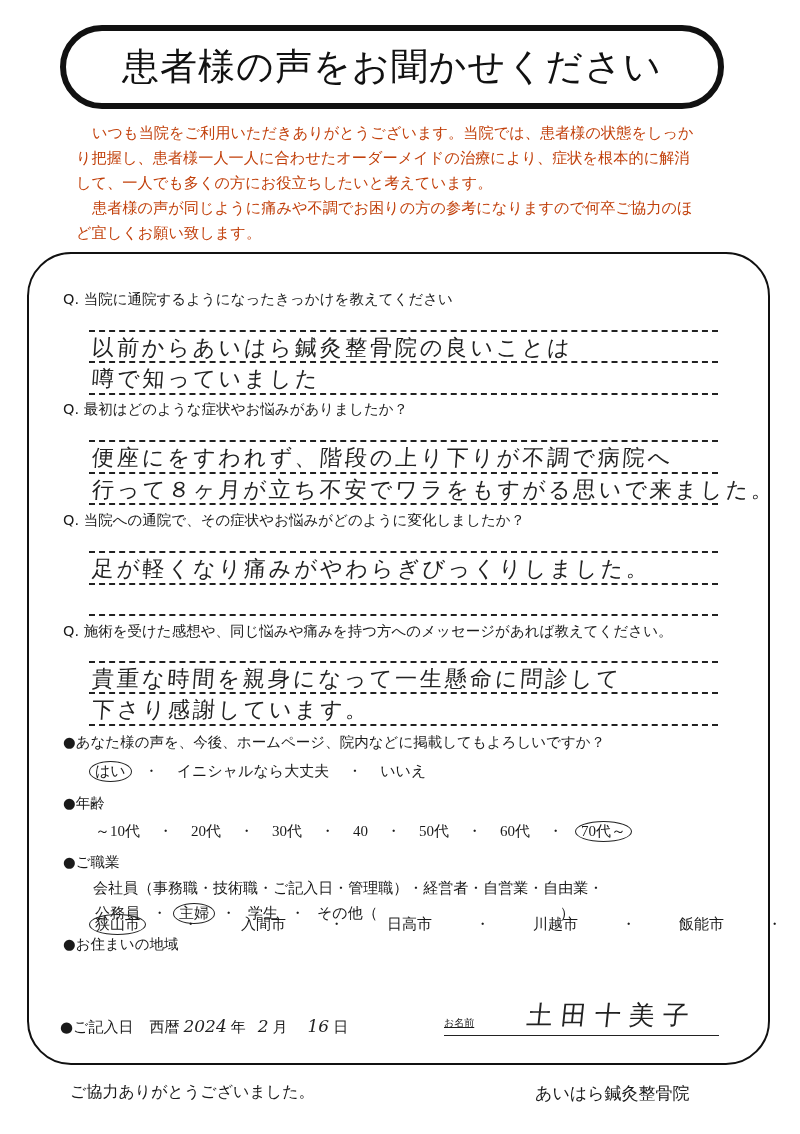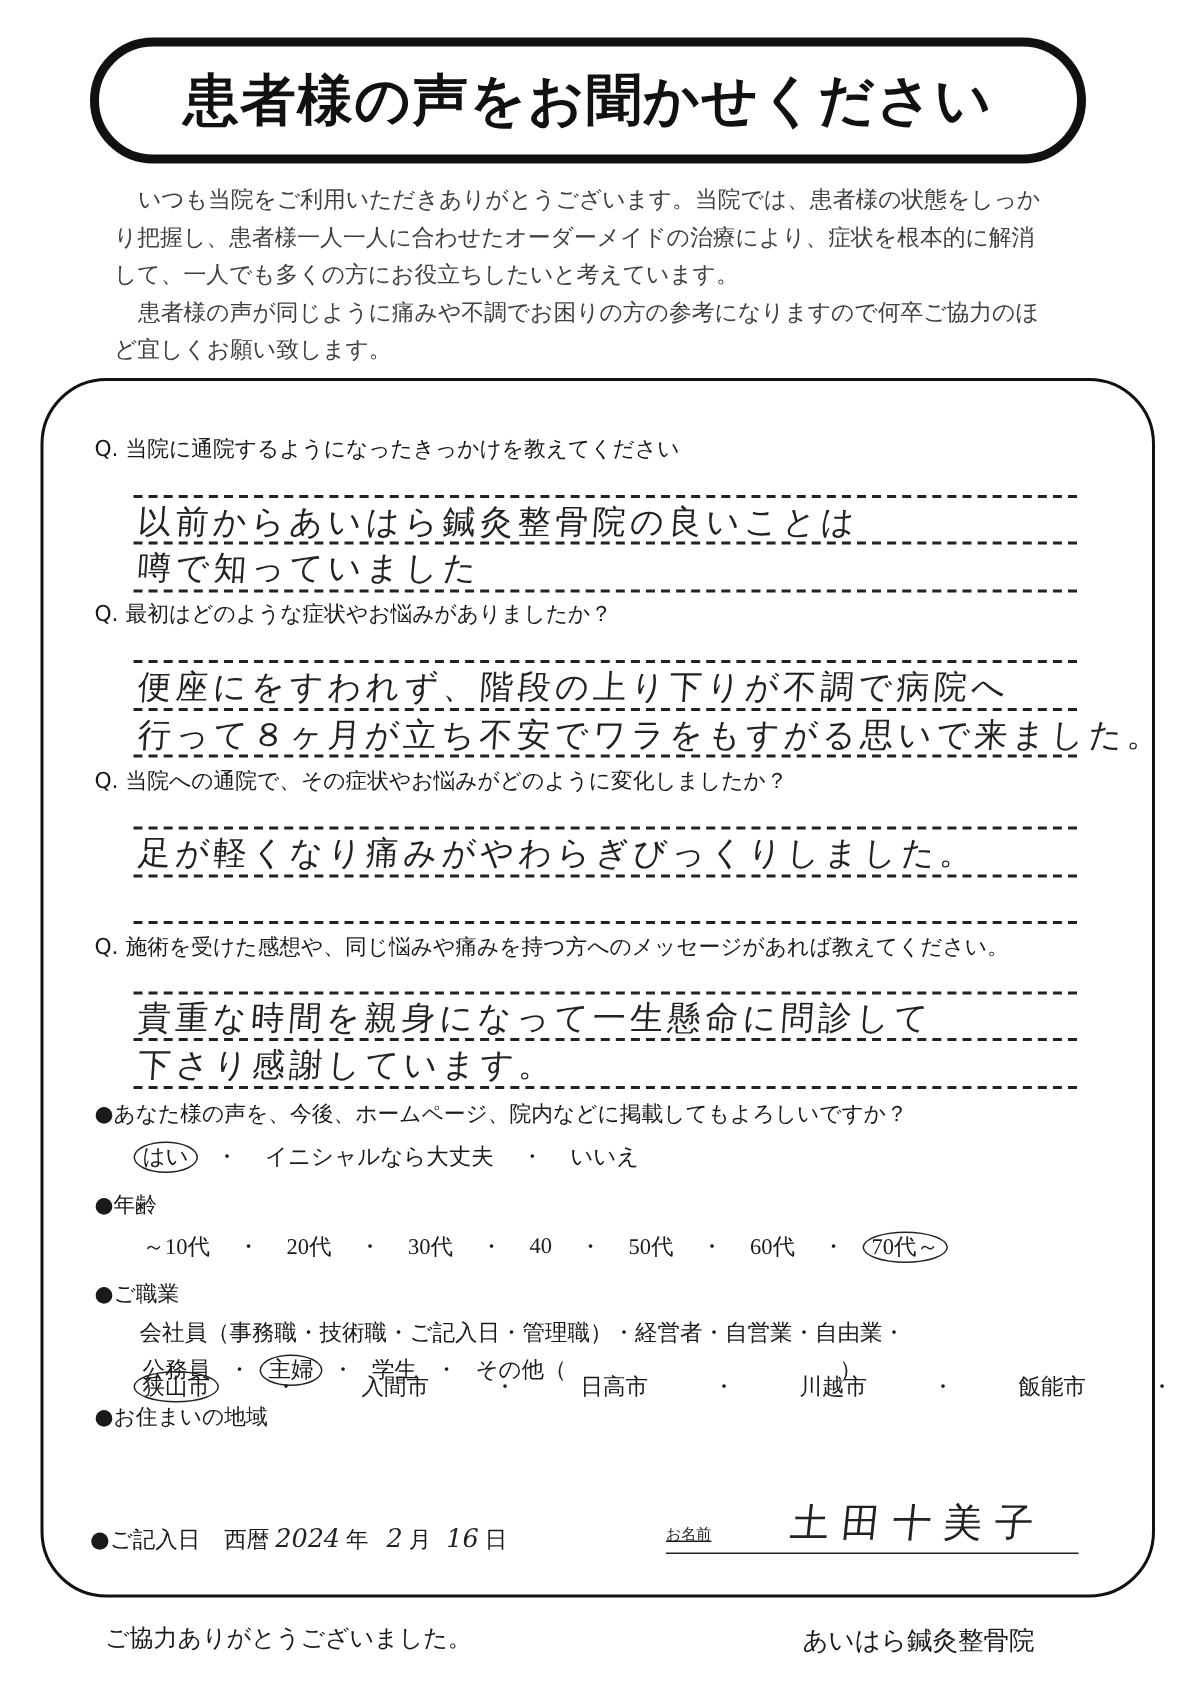--- a/index.html
+++ b/index.html
@@ -15,27 +15,27 @@
 
     
     .title-pill {
       left: 60px; top: 25px; width: 664px; height: 84px;
       border: 6px solid #111;
       border-radius: 42px;
       display: flex; align-items: center; justify-content: center;
     }
     .title-text {
       font-size: 37px; letter-spacing: 1px; color: #111;
-      font-weight: bold;
+      font-weight: normal;
     }
 
     
     .intro {
       left: 76px; top: 121px; width: 700px;
-      font-size: 15.2px; line-height: 25px; color: #404040;
+      font-size: 15.2px; line-height: 25px; color: #c2410c;
     }
     .intro p { white-space: nowrap; }
     .intro .indent { padding-left: 16px; }
 
     
     .form-box {
       left: 27px; top: 252px; width: 743px; height: 813px;
       border: 2px solid #111;
       border-radius: 44px;
     }
@@ -185,21 +185,21 @@
 </div>
 
 <div class="abs date-row">
   <span>●ご記入日</span>
   <span style="display:inline-block;width:16px;"></span>
   <span>西暦</span>
   <span class="hw">2024</span>
   <span>年</span>
   <span class="hw" style="margin-left:12px;">2</span>
   <span>月</span>
-  <span class="hw" style="margin-left:10px;">16</span>
+  <span class="hw" style="margin-left:20px;">16</span>
   <span>日</span>
 </div>
 
 <div class="abs name-label">お名前</div>
 <div class="abs name-line"></div>
 <div class="abs name-hw">土田十美子</div>
 
 <div class="abs footer-thanks">ご協力ありがとうございました。</div>
 <div class="abs footer-clinic">あいはら鍼灸整骨院</div>
 

